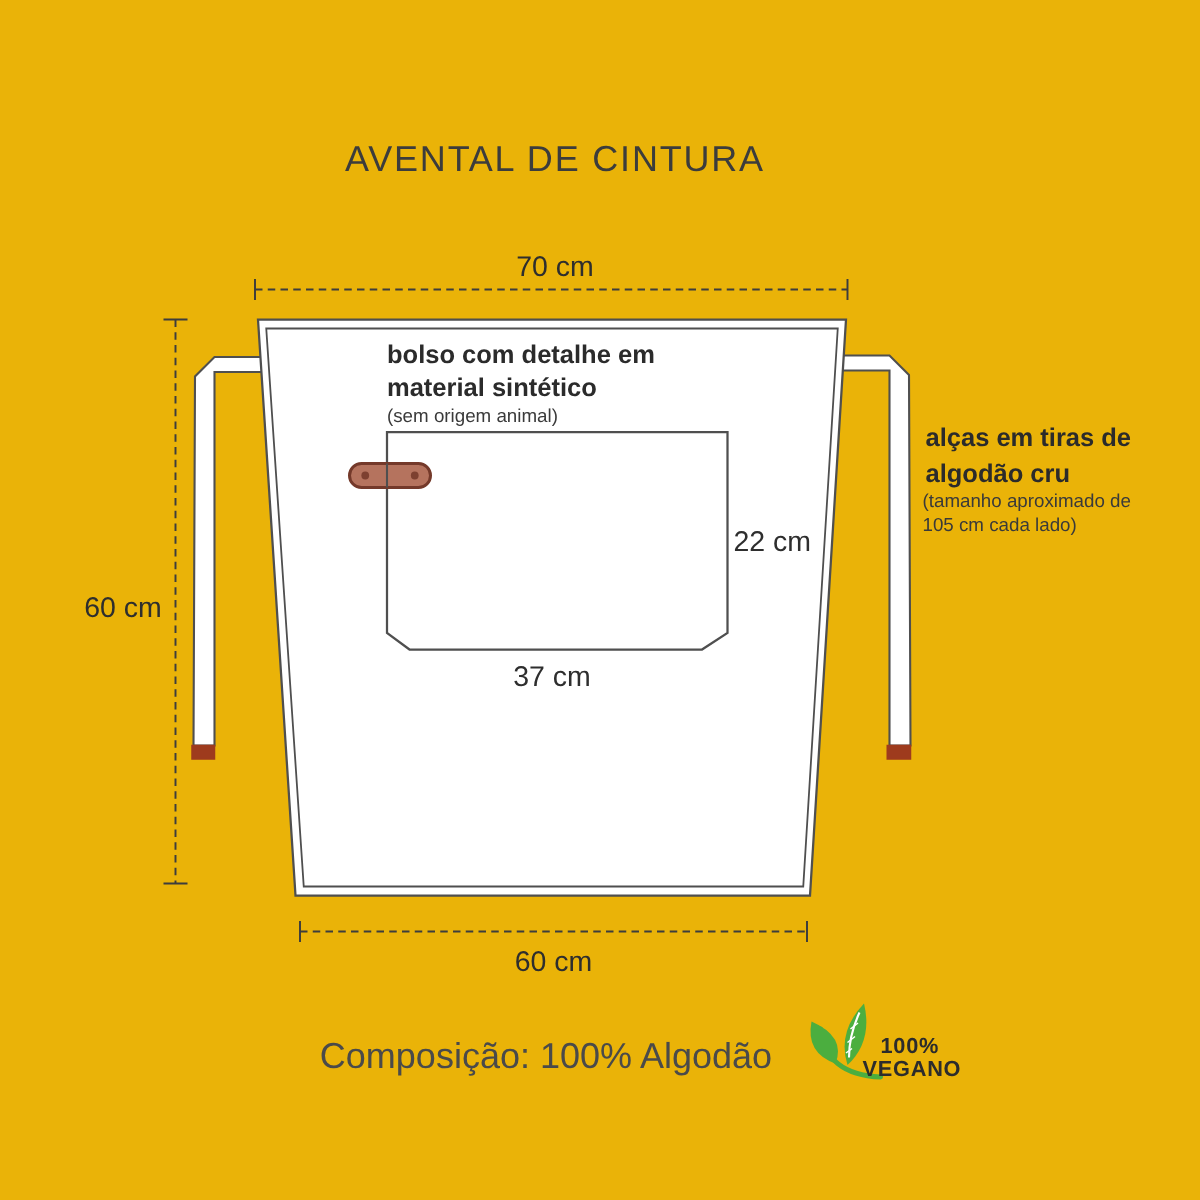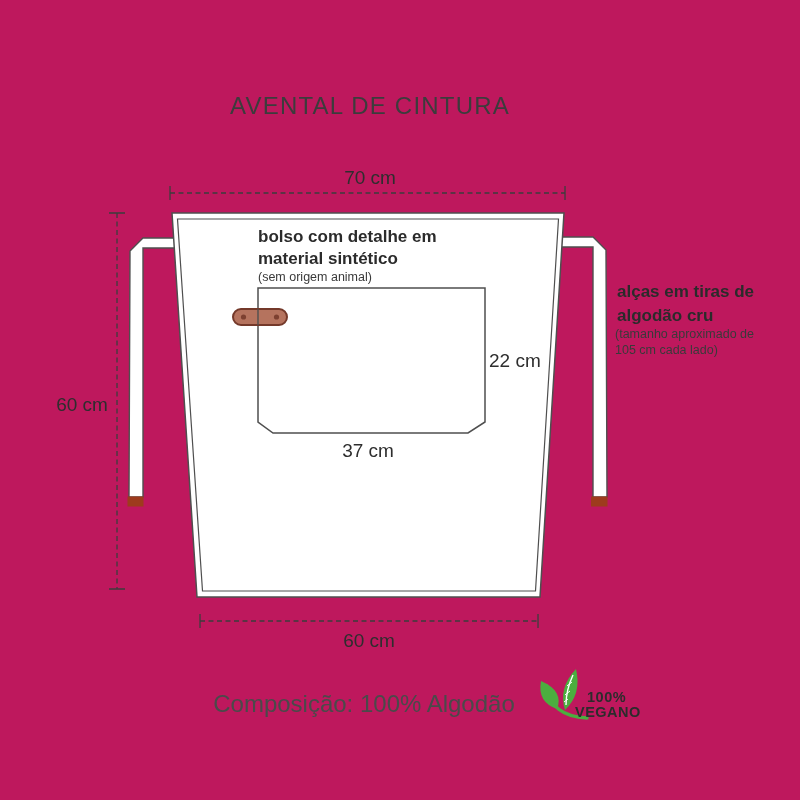--- a/index.html
+++ b/index.html
@@ -5,21 +5,21 @@
   html, body {
     margin: 0;
     padding: 0;
     background: #ffffff;
     font-family: "Liberation Sans", sans-serif;
   }
   .stage {
     position: relative;
     width: 800px;
     height: 800px;
-    background: #be185d;
+    background: #eab308;
     overflow: hidden;
   }
   .stage svg {
     position: absolute;
     top: 0;
     left: 0;
   }
   text {
     font-family: "Liberation Sans", sans-serif;
     fill: #3a3a3a;

